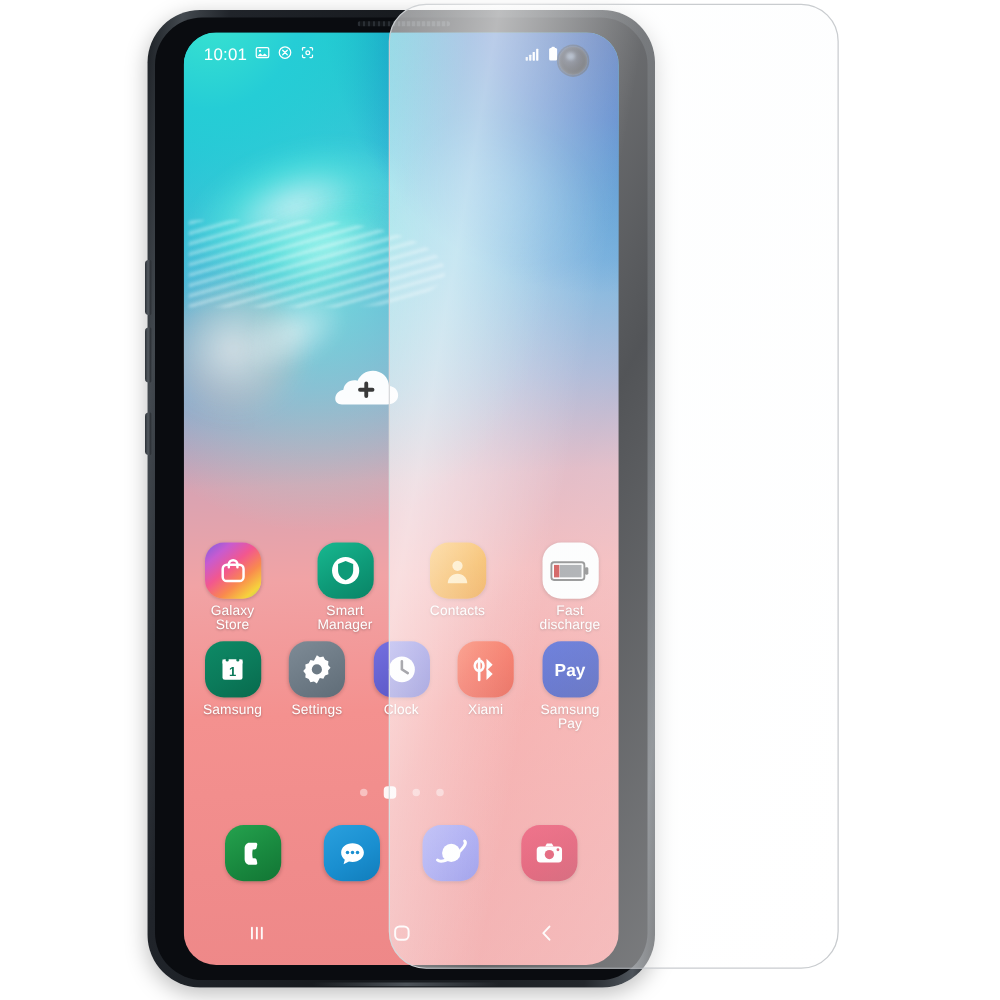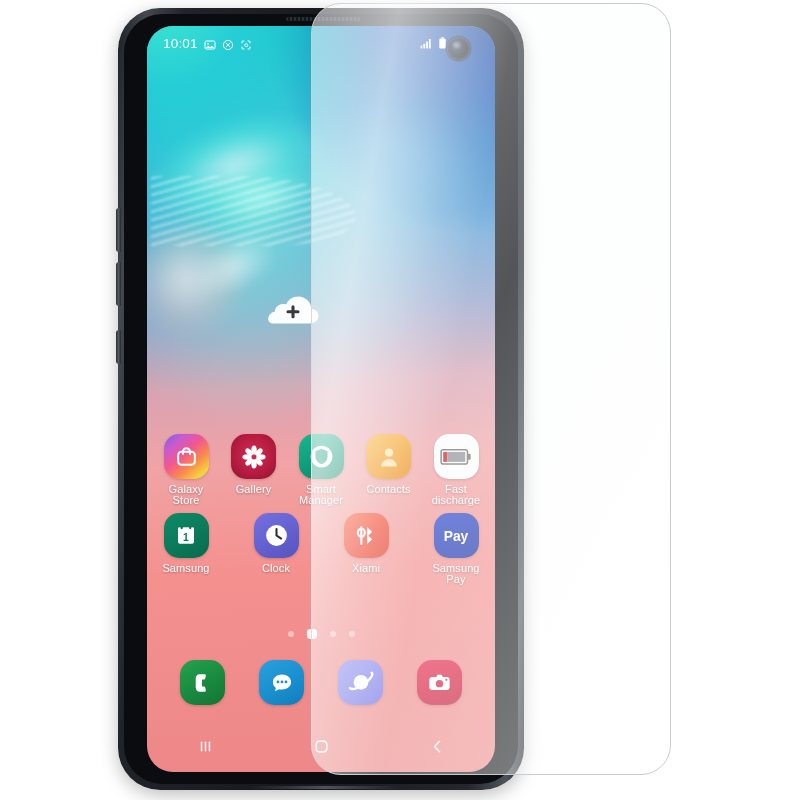--- a/index.html
+++ b/index.html
@@ -121,21 +121,21 @@
     content:""; position:absolute; left:6px; top:5px; width:7px; height:6px;
     border-radius:50%; background: rgba(170,200,235,.45); filter: blur(1.2px);
   }
 
   
   .statusbar {
     position: absolute; left: 0; top: 0; width: 100%; height: 34px;
     display: flex; align-items: center; justify-content: space-between;
     padding: 0 14px 0 16px; z-index: 25; color: #fff;
   }
-  .sb-left { display: flex; align-items: flex-end; gap: 6px; }
+  .sb-left { display: flex; align-items: flex-start; gap: 6px; }
   .sb-time { font-size: 13.5px; letter-spacing: .2px; font-weight: 500; color:#fff; }
   .sb-right { display: flex; align-items: center; gap: 5px; padding-right: 34px; }
   .ic { display:inline-flex; align-items:center; justify-content:center; }
 
   
   .cloud-widget {
     position: absolute; left: 118px; top: 264px;
     width: 58px; height: 36px; z-index: 24;
   }
 
@@ -278,37 +278,20 @@
         <div class="app">
           <div class="icon-sq" style="background:linear-gradient(140deg,#7a5fe0 0%,#c75bd0 22%,#f2578f 44%,#f98a4e 66%,#f6d23c 86%,#a0e05a 100%);">
             <svg width="25" height="25" viewBox="0 0 24 24">
               <rect x="4" y="7.5" width="16" height="12.5" rx="3.2" fill="none" stroke="#fff" stroke-width="1.9"></rect>
               <path d="M8.7 9.5V7.3a3.3 3.3 0 016.6 0v2.2" fill="none" stroke="#fff" stroke-width="1.9" stroke-linecap="round"></path>
             </svg>
           </div>
           <div class="app-label">Galaxy Store</div>
         </div>
 
-        <div class="app">
-          <div class="icon-sq" style="background:radial-gradient(circle at 50% 45%, #d62a52 0%, #b31b3f 60%, #8e1333 100%);">
-            <svg width="26" height="26" viewBox="0 0 24 24">
-              <g fill="#fff">
-                <ellipse cx="12" cy="5.6" rx="2.5" ry="4.3"></ellipse>
-                <ellipse cx="12" cy="18.4" rx="2.5" ry="4.3"></ellipse>
-                <ellipse cx="5.6" cy="12" rx="4.3" ry="2.5"></ellipse>
-                <ellipse cx="18.4" cy="12" rx="4.3" ry="2.5"></ellipse>
-                <ellipse cx="7.5" cy="7.5" rx="2.4" ry="4.2" transform="rotate(-45 7.5 7.5)"></ellipse>
-                <ellipse cx="16.5" cy="16.5" rx="2.4" ry="4.2" transform="rotate(-45 16.5 16.5)"></ellipse>
-                <ellipse cx="16.5" cy="7.5" rx="2.4" ry="4.2" transform="rotate(45 16.5 7.5)"></ellipse>
-                <ellipse cx="7.5" cy="16.5" rx="2.4" ry="4.2" transform="rotate(45 7.5 16.5)"></ellipse>
-              </g>
-            </svg>
-          </div>
-          <div class="app-label">Gallery</div>
-        </div>
 
         <div class="app">
           <div class="icon-sq" style="background:linear-gradient(150deg,#18b890 0%,#0e9a78 55%,#0a8466 100%);">
             <svg width="29" height="29" viewBox="0 0 24 24">
               <circle cx="12" cy="12" r="9" fill="#fff"></circle>
               <path d="M12 5.6l5 2v4.1c0 3.2-2.1 5.6-5 6.6-2.9-1-5-3.4-5-6.6V7.6z" fill="#0d9a78"></path>
             </svg>
           </div>
           <div class="app-label">Smart Manager</div>
         </div>
@@ -345,20 +328,29 @@
               <rect x="4" y="4.6" width="16" height="16.2" rx="2" fill="#fff"></rect>
               <rect x="4" y="4.6" width="16" height="3.2" fill="#fff"></rect>
               <rect x="6.6" y="2.4" width="2.3" height="3.8" rx="1.1" fill="#0b7a5a"></rect>
               <rect x="15.1" y="2.4" width="2.3" height="3.8" rx="1.1" fill="#0b7a5a"></rect>
               <text x="12" y="18.1" font-family="Liberation Sans, sans-serif" font-size="10.4" font-weight="bold" fill="#0b7a5a" text-anchor="middle">1</text>
             </svg>
           </div>
           <div class="app-label">Samsung</div>
         </div>
 
+        <div class="app">
+          <div class="icon-sq" style="background:linear-gradient(150deg,#7e8b96 0%,#6d7a85 55%,#5f6c77 100%);">
+            <svg width="27" height="27" viewBox="0 0 24 24">
+              <path d="M12 1.9l2.1 1.5 2.5-.5 1.2 2.3 2.4 1-.2 2.6 1.7 2-1.7 2 .2 2.6-2.4 1-1.2 2.3-2.5-.5L12 22.1l-2.1-1.5-2.5.5-1.2-2.3-2.4-1 .2-2.6-1.7-2 1.7-2-.2-2.6 2.4-1 1.2-2.3 2.5.5z" fill="#fff"></path>
+              <circle cx="12" cy="12" r="3.6" fill="#6d7a85"></circle>
+            </svg>
+          </div>
+          <div class="app-label">Settings</div>
+        </div>
 
         <div class="app">
           <div class="icon-sq" style="background:linear-gradient(150deg,#7470e0 0%,#6360cf 55%,#5753c0 100%);">
             <svg width="29" height="29" viewBox="0 0 24 24">
               <circle cx="12" cy="12" r="8.6" fill="#fff"></circle>
               <path d="M12 6.6V12l3.9 2.5" fill="none" stroke="#2a2a35" stroke-width="1.7" stroke-linecap="round"></path>
             </svg>
           </div>
           <div class="app-label">Clock</div>
         </div>

